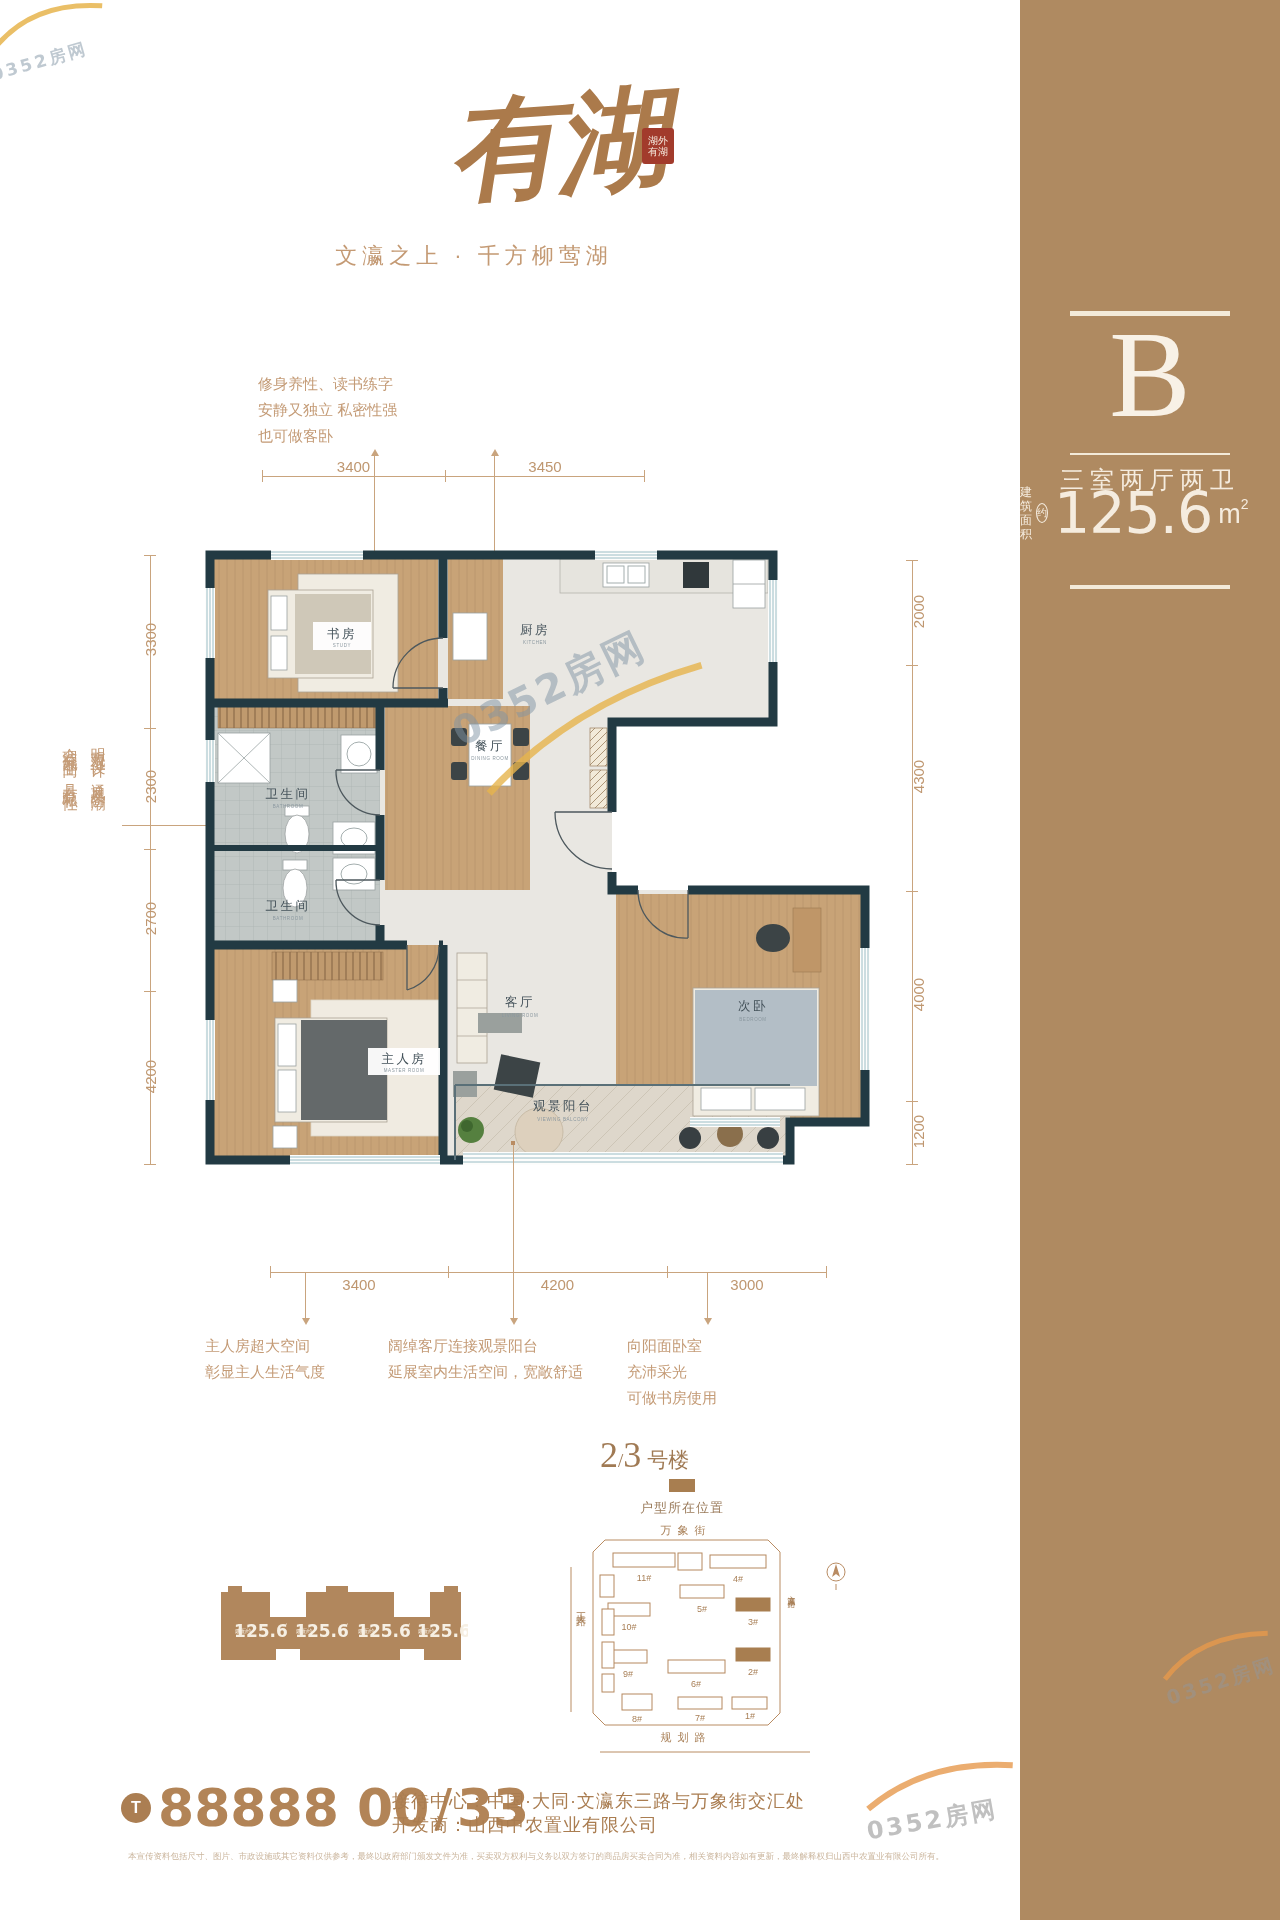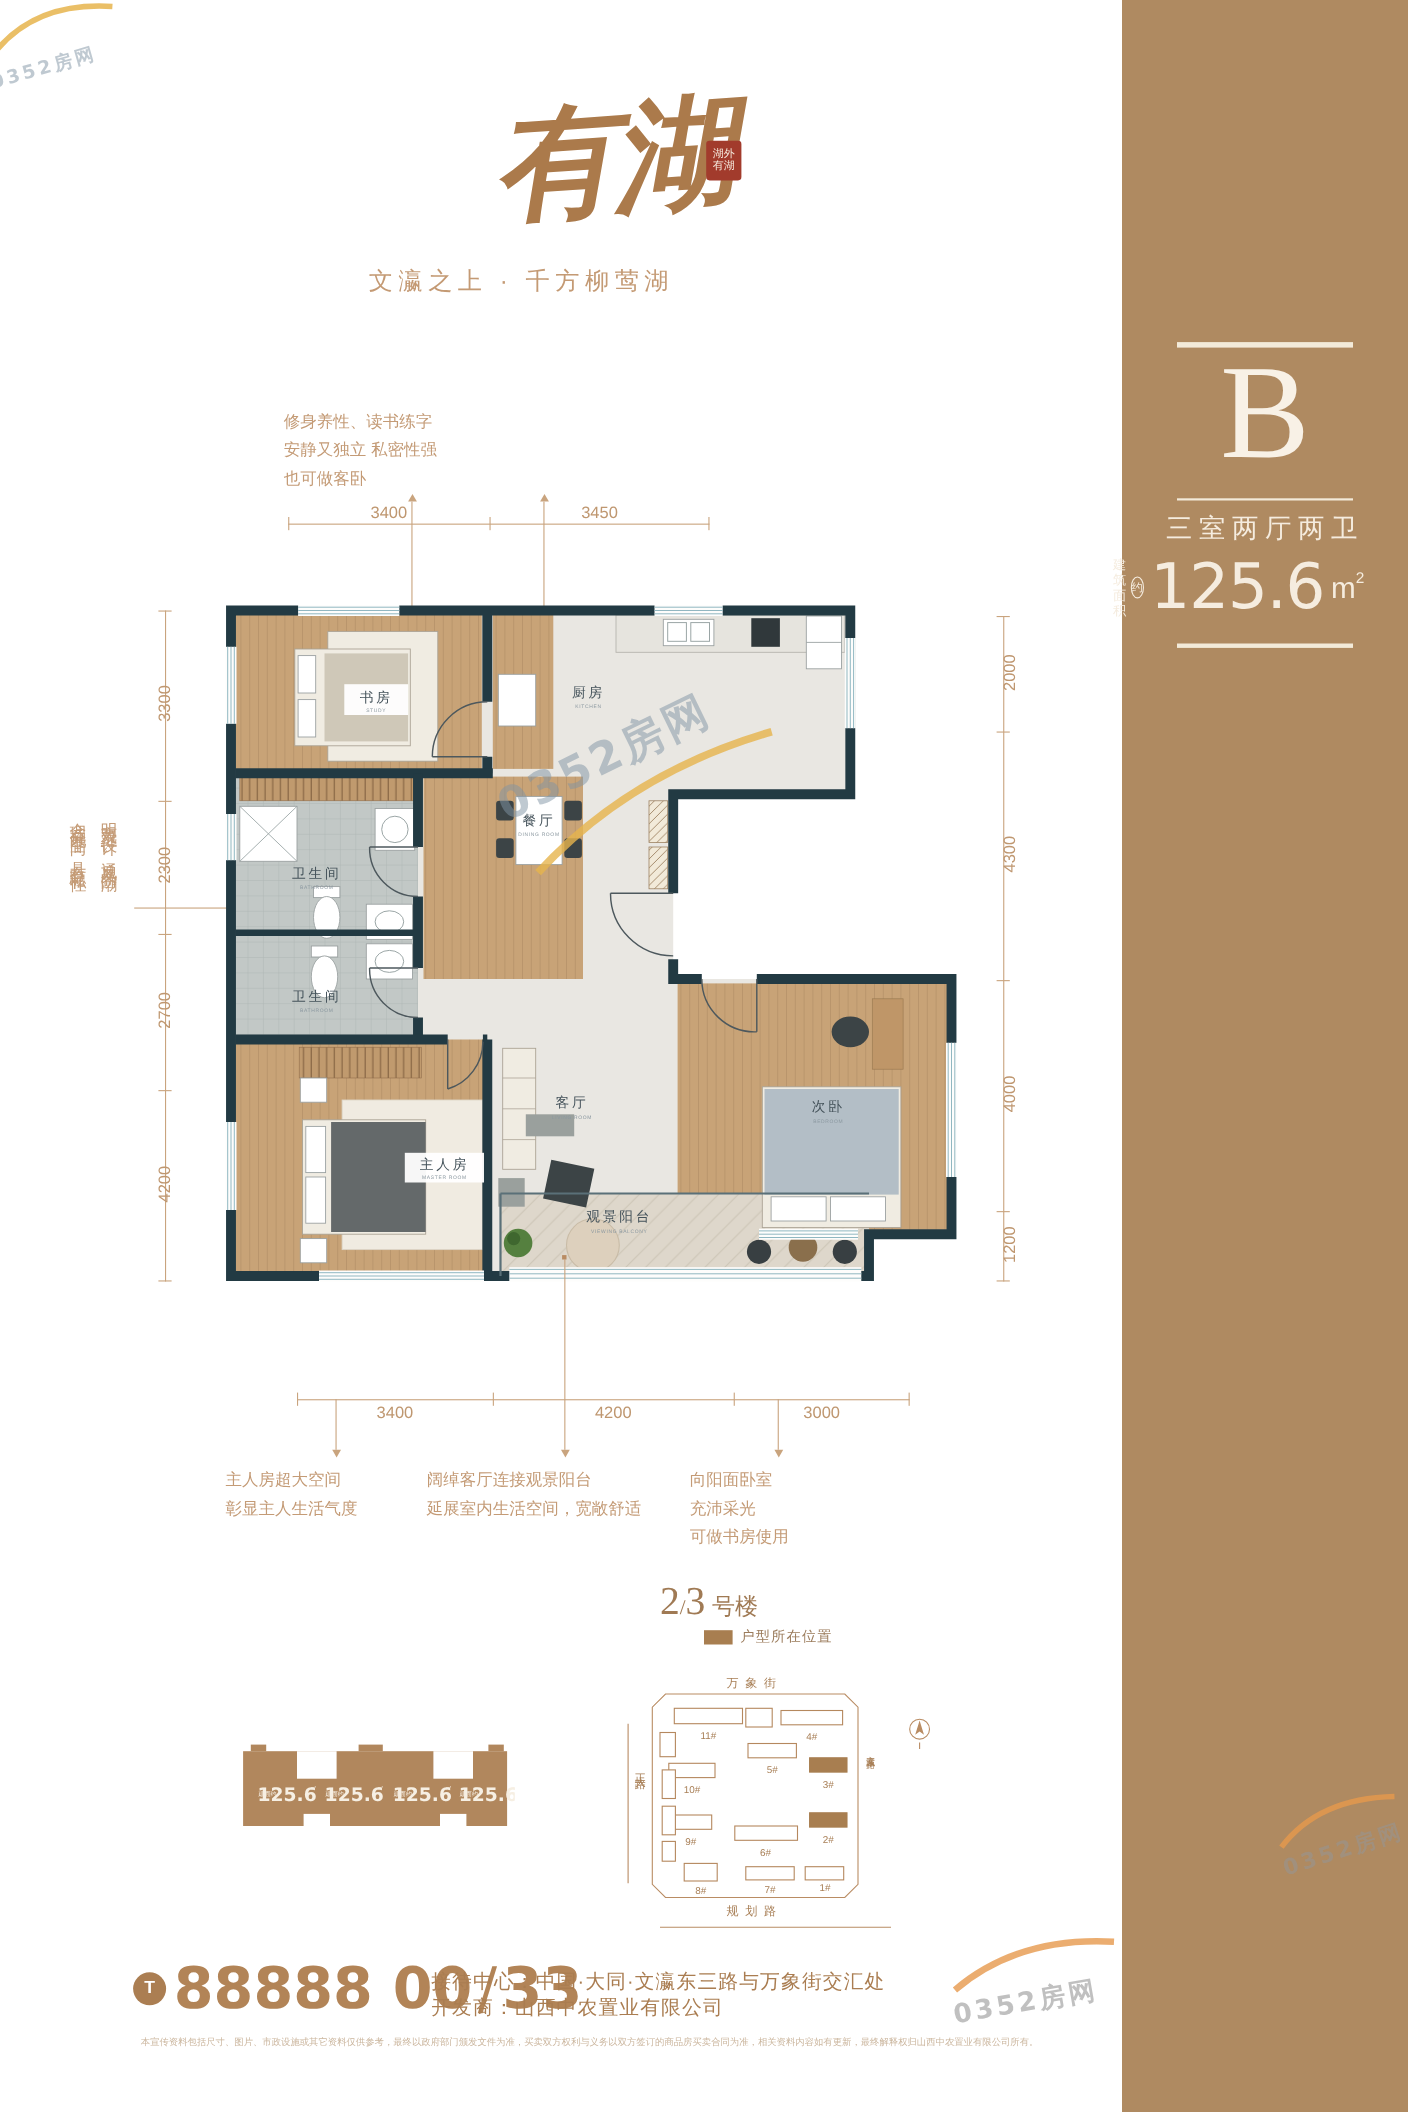--- a/index.html
+++ b/index.html
@@ -5,21 +5,21 @@
   html,body{margin:0;padding:0;background:#888;}
   .page{position:relative;width:1280px;height:1920px;background:#ffffff;overflow:hidden;
         font-family:"Liberation Sans", sans-serif;margin:0 auto;}
   
   .sidebar{position:absolute;left:1020px;top:0;width:260px;height:1920px;background:#af8a61;}
   .sb-line{position:absolute;left:50px;width:160px;background:#f3ead9;}
   .sb-letter{position:absolute;left:0;top:308px;width:260px;text-align:center;
              font-family:"Liberation Serif", serif;font-size:122px;color:#f8f1e6;line-height:1.1;}
   .sb-name{position:absolute;left:0;top:464px;width:260px;text-align:center;font-size:24px;
            letter-spacing:6px;color:#f5ecdf;}
-  .sb-area{position:absolute;left:0;top:501px;width:212px;display:flex;align-items:center;justify-content:center;color:#f5ecdf;}
+  .sb-area{position:absolute;left:0;top:480px;width:212px;display:flex;align-items:center;color:#f5ecdf;}
   .sb-area .pref{font-size:12px;line-height:14px;text-align:center;}
   .sb-area .circ{width:18px;height:18px;border:1px solid #f5ecdf;border-radius:50%;font-size:10px;
                  display:flex;align-items:center;justify-content:center;margin:0 6px 0 4px;}
   .sb-area .val{font-family:"DejaVu Sans", sans-serif;font-size:57px;font-weight:400;letter-spacing:-1px;}
   .sb-area .unit{font-size:27px;margin-left:6px;}
   .sb-area .sup{font-size:14px;vertical-align:14px;}
   
   .logo-main{position:absolute;left:328px;top:146px;font-family:"Liberation Serif", serif;
              font-size:56px;color:#b9855c;letter-spacing:12px;}
   .logo-script{position:absolute;left:448px;top:70px;font-family:"Liberation Serif", serif;
@@ -61,21 +61,21 @@
   .plan .darkf{fill:#3c4446;}
   .plan .grayf{fill:#9aa09d;}
   .plan .rm{font-family:"Liberation Sans",sans-serif;font-size:12.5px;fill:#44525a;letter-spacing:2.5px;text-anchor:middle;}
   .plan .rs{font-family:"Liberation Sans",sans-serif;font-size:4.5px;fill:#8b98a0;letter-spacing:0.6px;text-anchor:middle;}
   
   .locttl{position:absolute;left:600px;top:1434px;width:220px;color:#a07a54;font-family:"Liberation Serif", serif;}
   .locttl .n{font-size:36px;}
   .locttl .s{font-size:19px;}
   .locttl .suf{font-size:21px;margin-left:6px;}
   .legend{position:absolute;left:640px;top:1479px;display:flex;align-items:center;gap:7px;
-          color:#9b7c5c;font-size:13px;letter-spacing:1px;}
+          color:#9b7c5c;font-size:13px;letter-spacing:1px;flex-direction:column;}
   .legend .sw{width:26px;height:13px;background:#a87e50;}
   .siteplan{position:absolute;left:555px;top:1522px;width:300px;height:245px;}
   .siteplan .bl{stroke:#b5885e;stroke-width:1;fill:#fff;}
   .siteplan .hl{stroke:#a87e50;stroke-width:1;fill:#a87e50;}
   .siteplan text{font-family:"Liberation Sans",sans-serif;font-size:9px;fill:#a87f56;text-anchor:middle;}
   .siteplan .street{font-size:11px;letter-spacing:6px;fill:#a87f56;}
   .siteplan .vstreet{writing-mode:vertical-rl;text-orientation:upright;letter-spacing:2px;}
   
   .footprint{position:absolute;left:218px;top:1583px;width:250px;height:85px;}
   .footprint .base{fill:#b1875d;}

